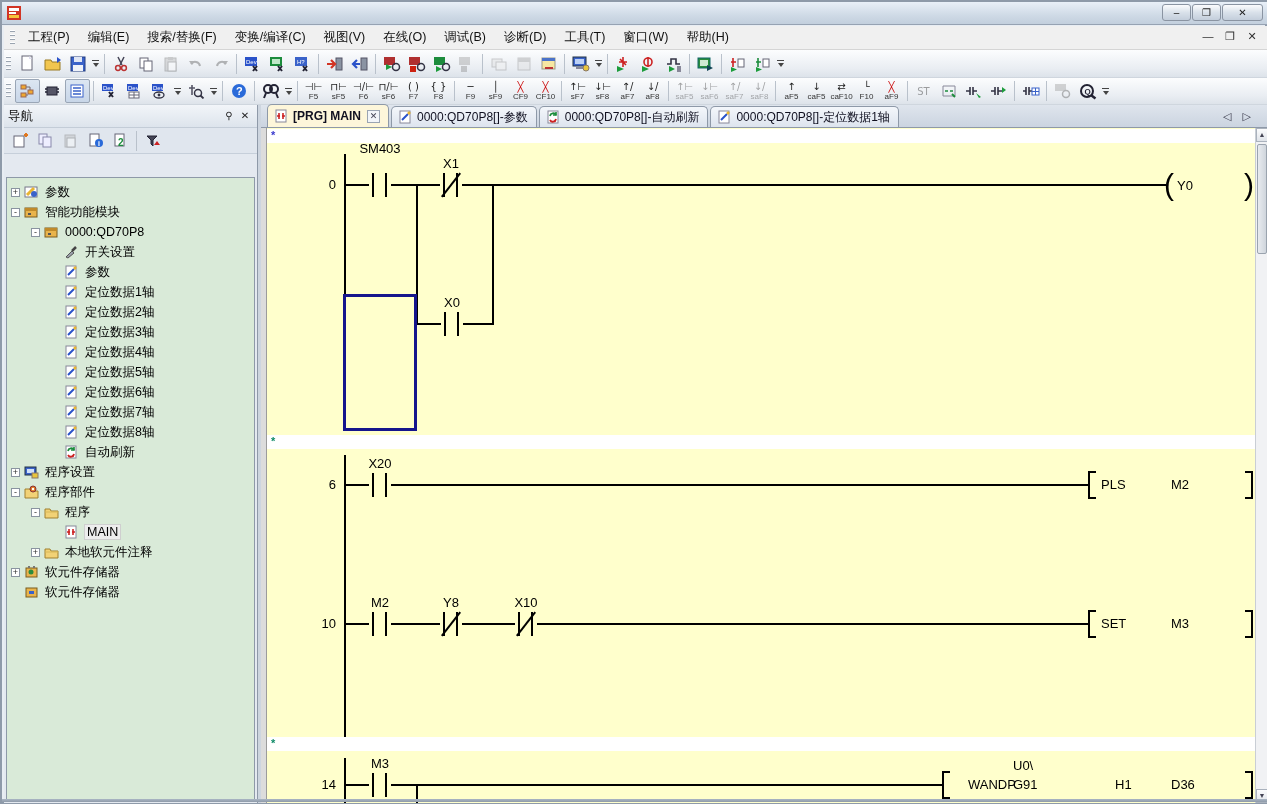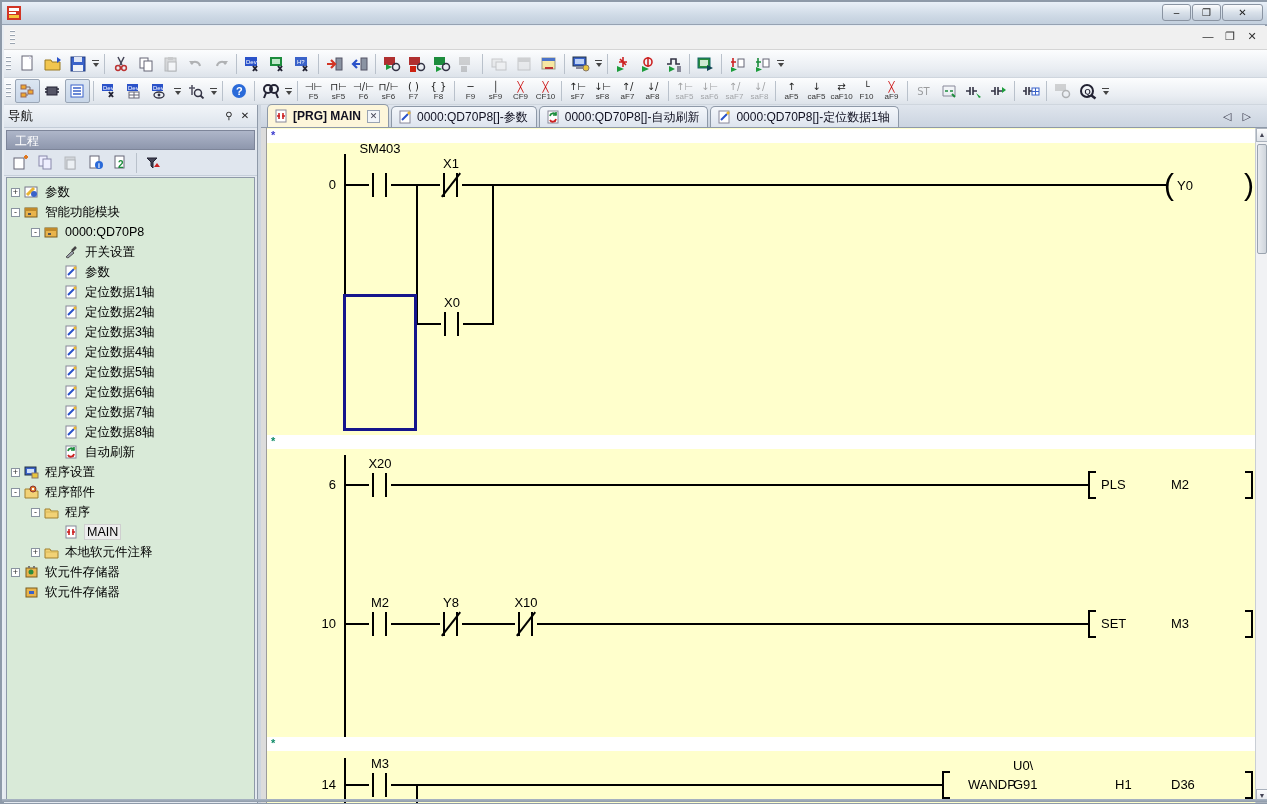--- a/index.html
+++ b/index.html
@@ -120,20 +120,33 @@
     </svg>
     <div id="win-controls">
       <div class="wbtn">–</div>
       <div class="wbtn">❐</div>
       <div class="wbtn close">✕</div>
     </div>
   </div>
 
   <div id="menubar">
     <span class="grip"></span>
+    <span id="menu-items" style="display:flex">
+        <span class="menu-item">工程(P)</span>
+        <span class="menu-item">编辑(E)</span>
+        <span class="menu-item">搜索/替换(F)</span>
+        <span class="menu-item">变换/编译(C)</span>
+        <span class="menu-item">视图(V)</span>
+        <span class="menu-item">在线(O)</span>
+        <span class="menu-item">调试(B)</span>
+        <span class="menu-item">诊断(D)</span>
+        <span class="menu-item">工具(T)</span>
+        <span class="menu-item">窗口(W)</span>
+        <span class="menu-item">帮助(H)</span>
+      </span>
     <div id="mdi-controls">
       <span>—</span>
       <span>❐</span>
       <span>✕</span>
     </div>
   </div>
 
   <div id="toolbar1" class="toolbar">
     <span class="grip"></span>
     <span class="tbtn">
@@ -573,21 +586,20 @@
   </div>
 
   <div id="workspace">
 
     <div id="nav">
       <div id="nav-title">
         <span class="t">导航</span>
         <span class="nav-btn">⚲</span>
         <span class="nav-btn">✕</span>
       </div>
-      <div id="proj-bar">工程</div>
       <div id="nav-toolbar">
         <span class="tbtn">
             <svg class="svgi" width="16" height="15">
               <rect x="1" y="3" width="10" height="11" fill="#fff" stroke="#667"></rect>
               <path d="M11 2 h4 M13 0 v4" stroke="#e07820" stroke-width="2"></path>
             </svg>
           </span>
         <span class="tbtn">
             <svg class="svgi" width="16" height="15">
               <rect x="1" y="1" width="8" height="10" fill="#eef" stroke="#88a"></rect>

